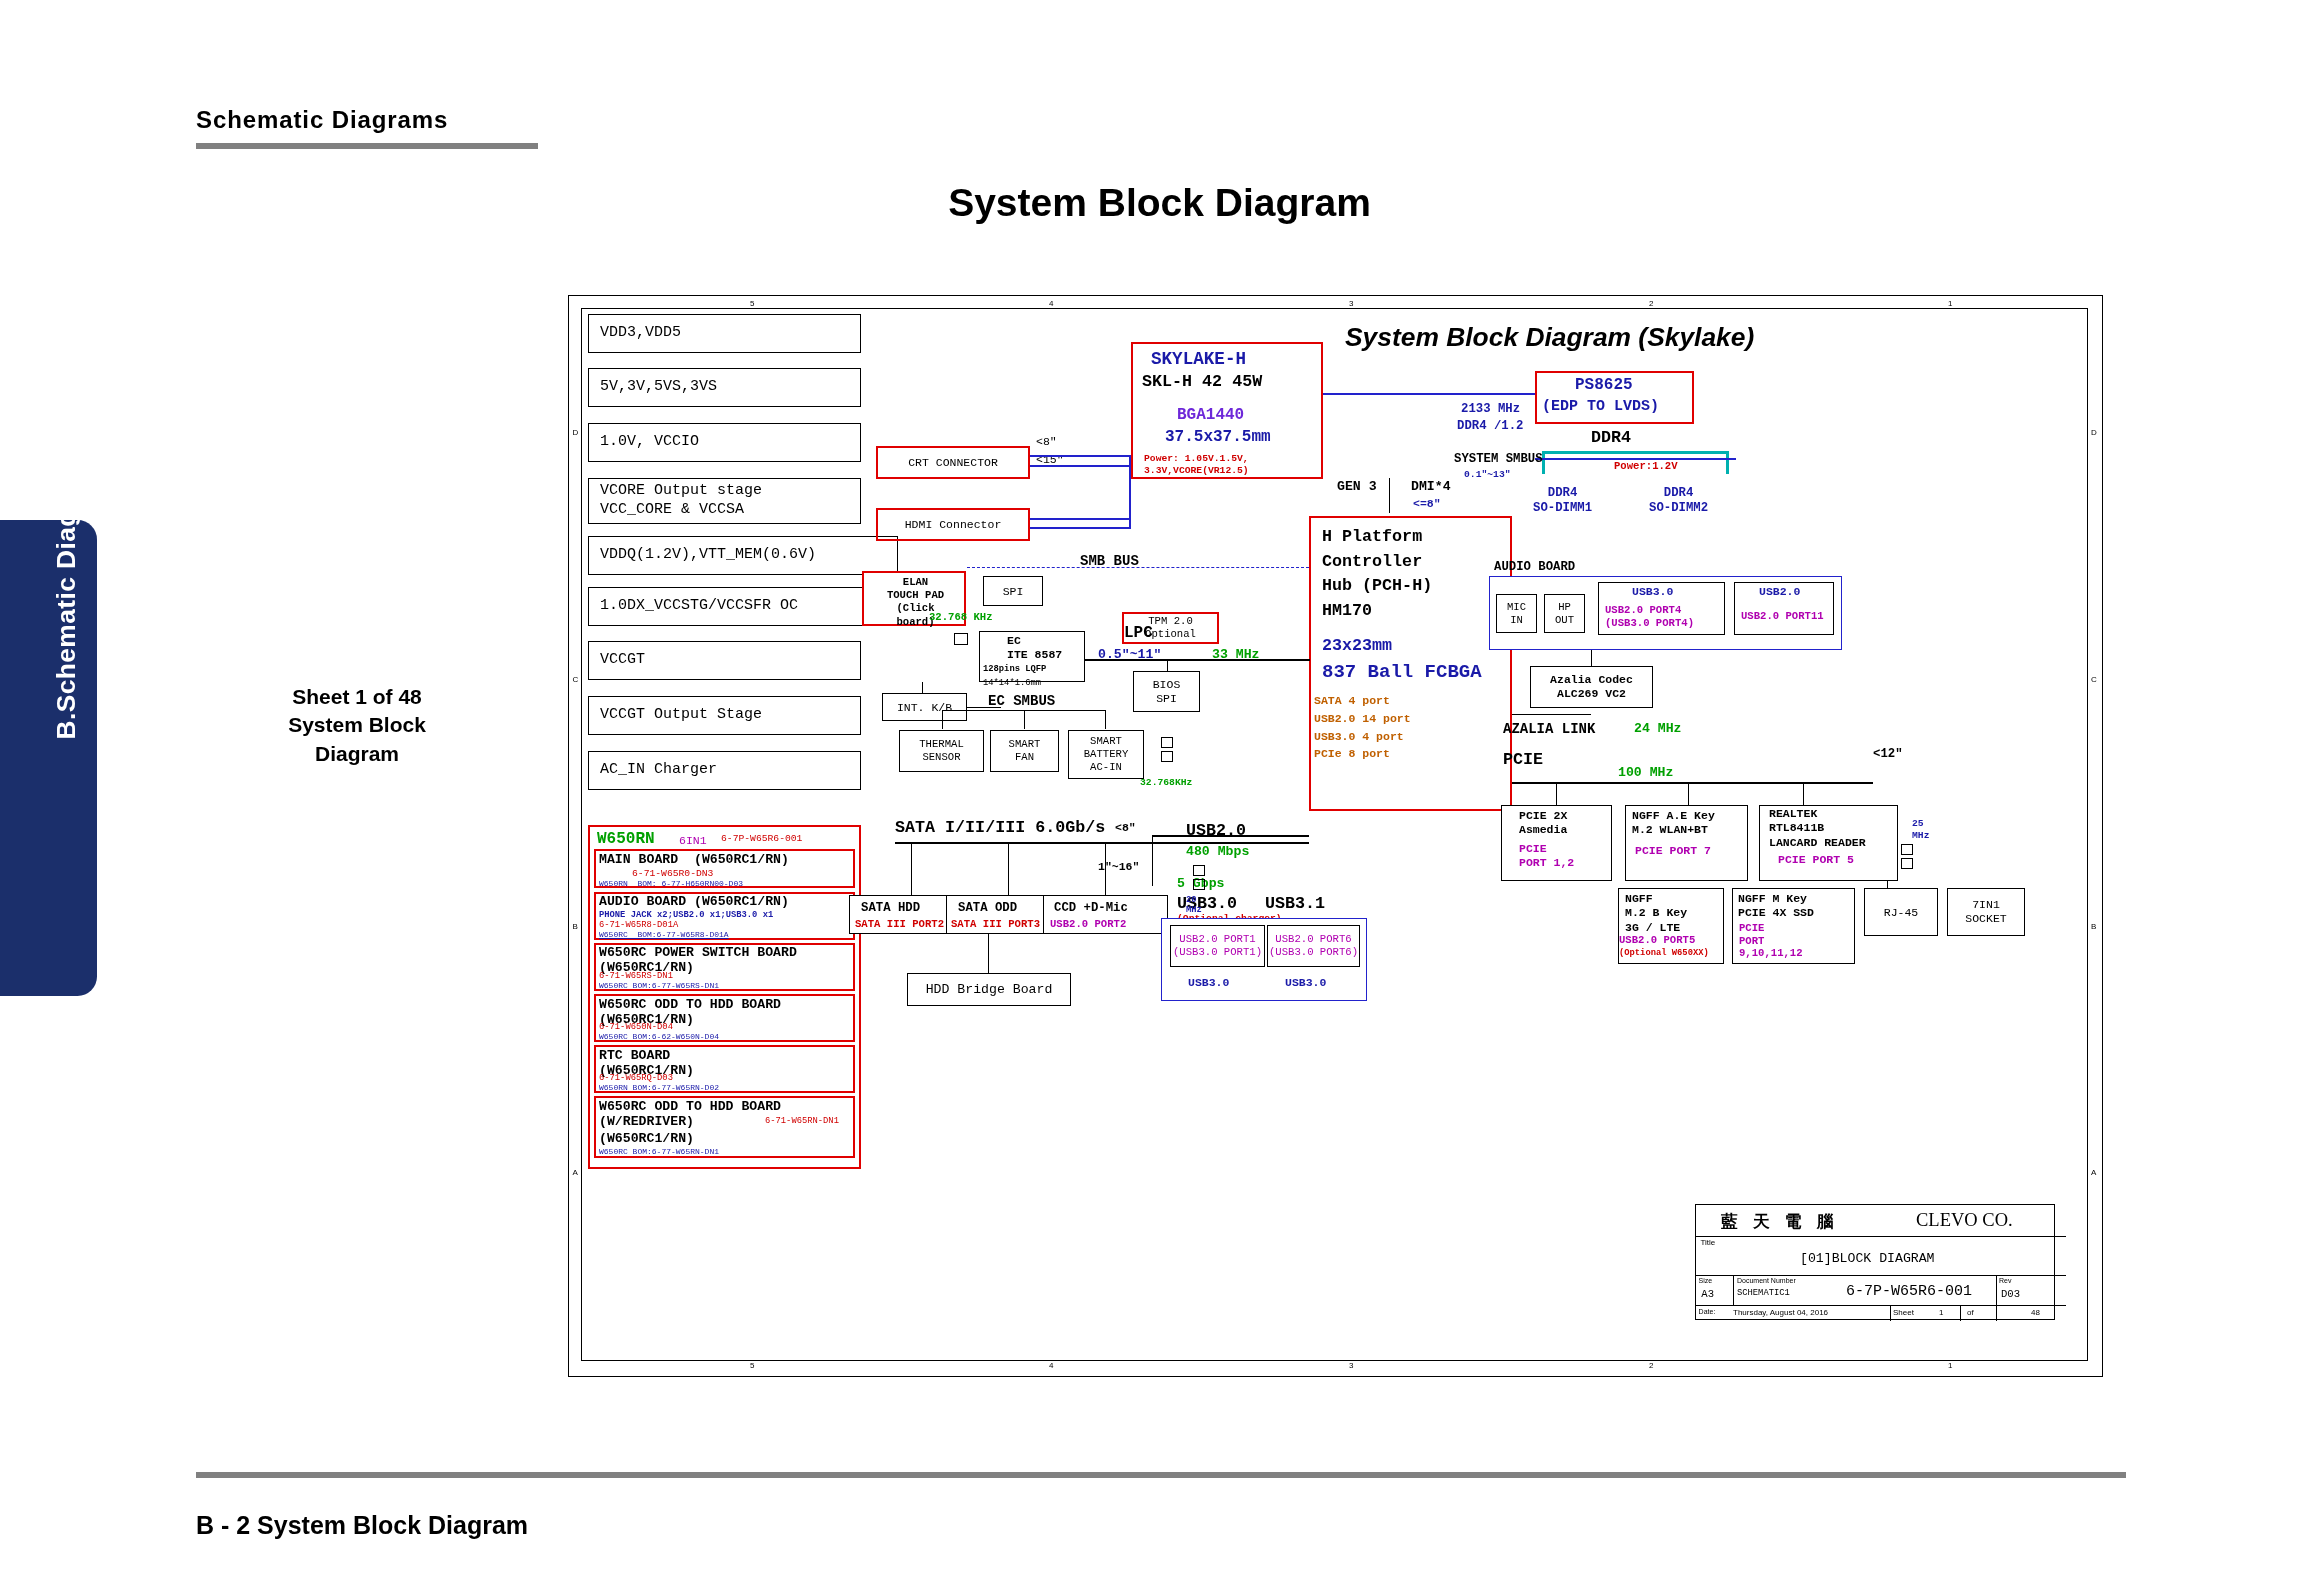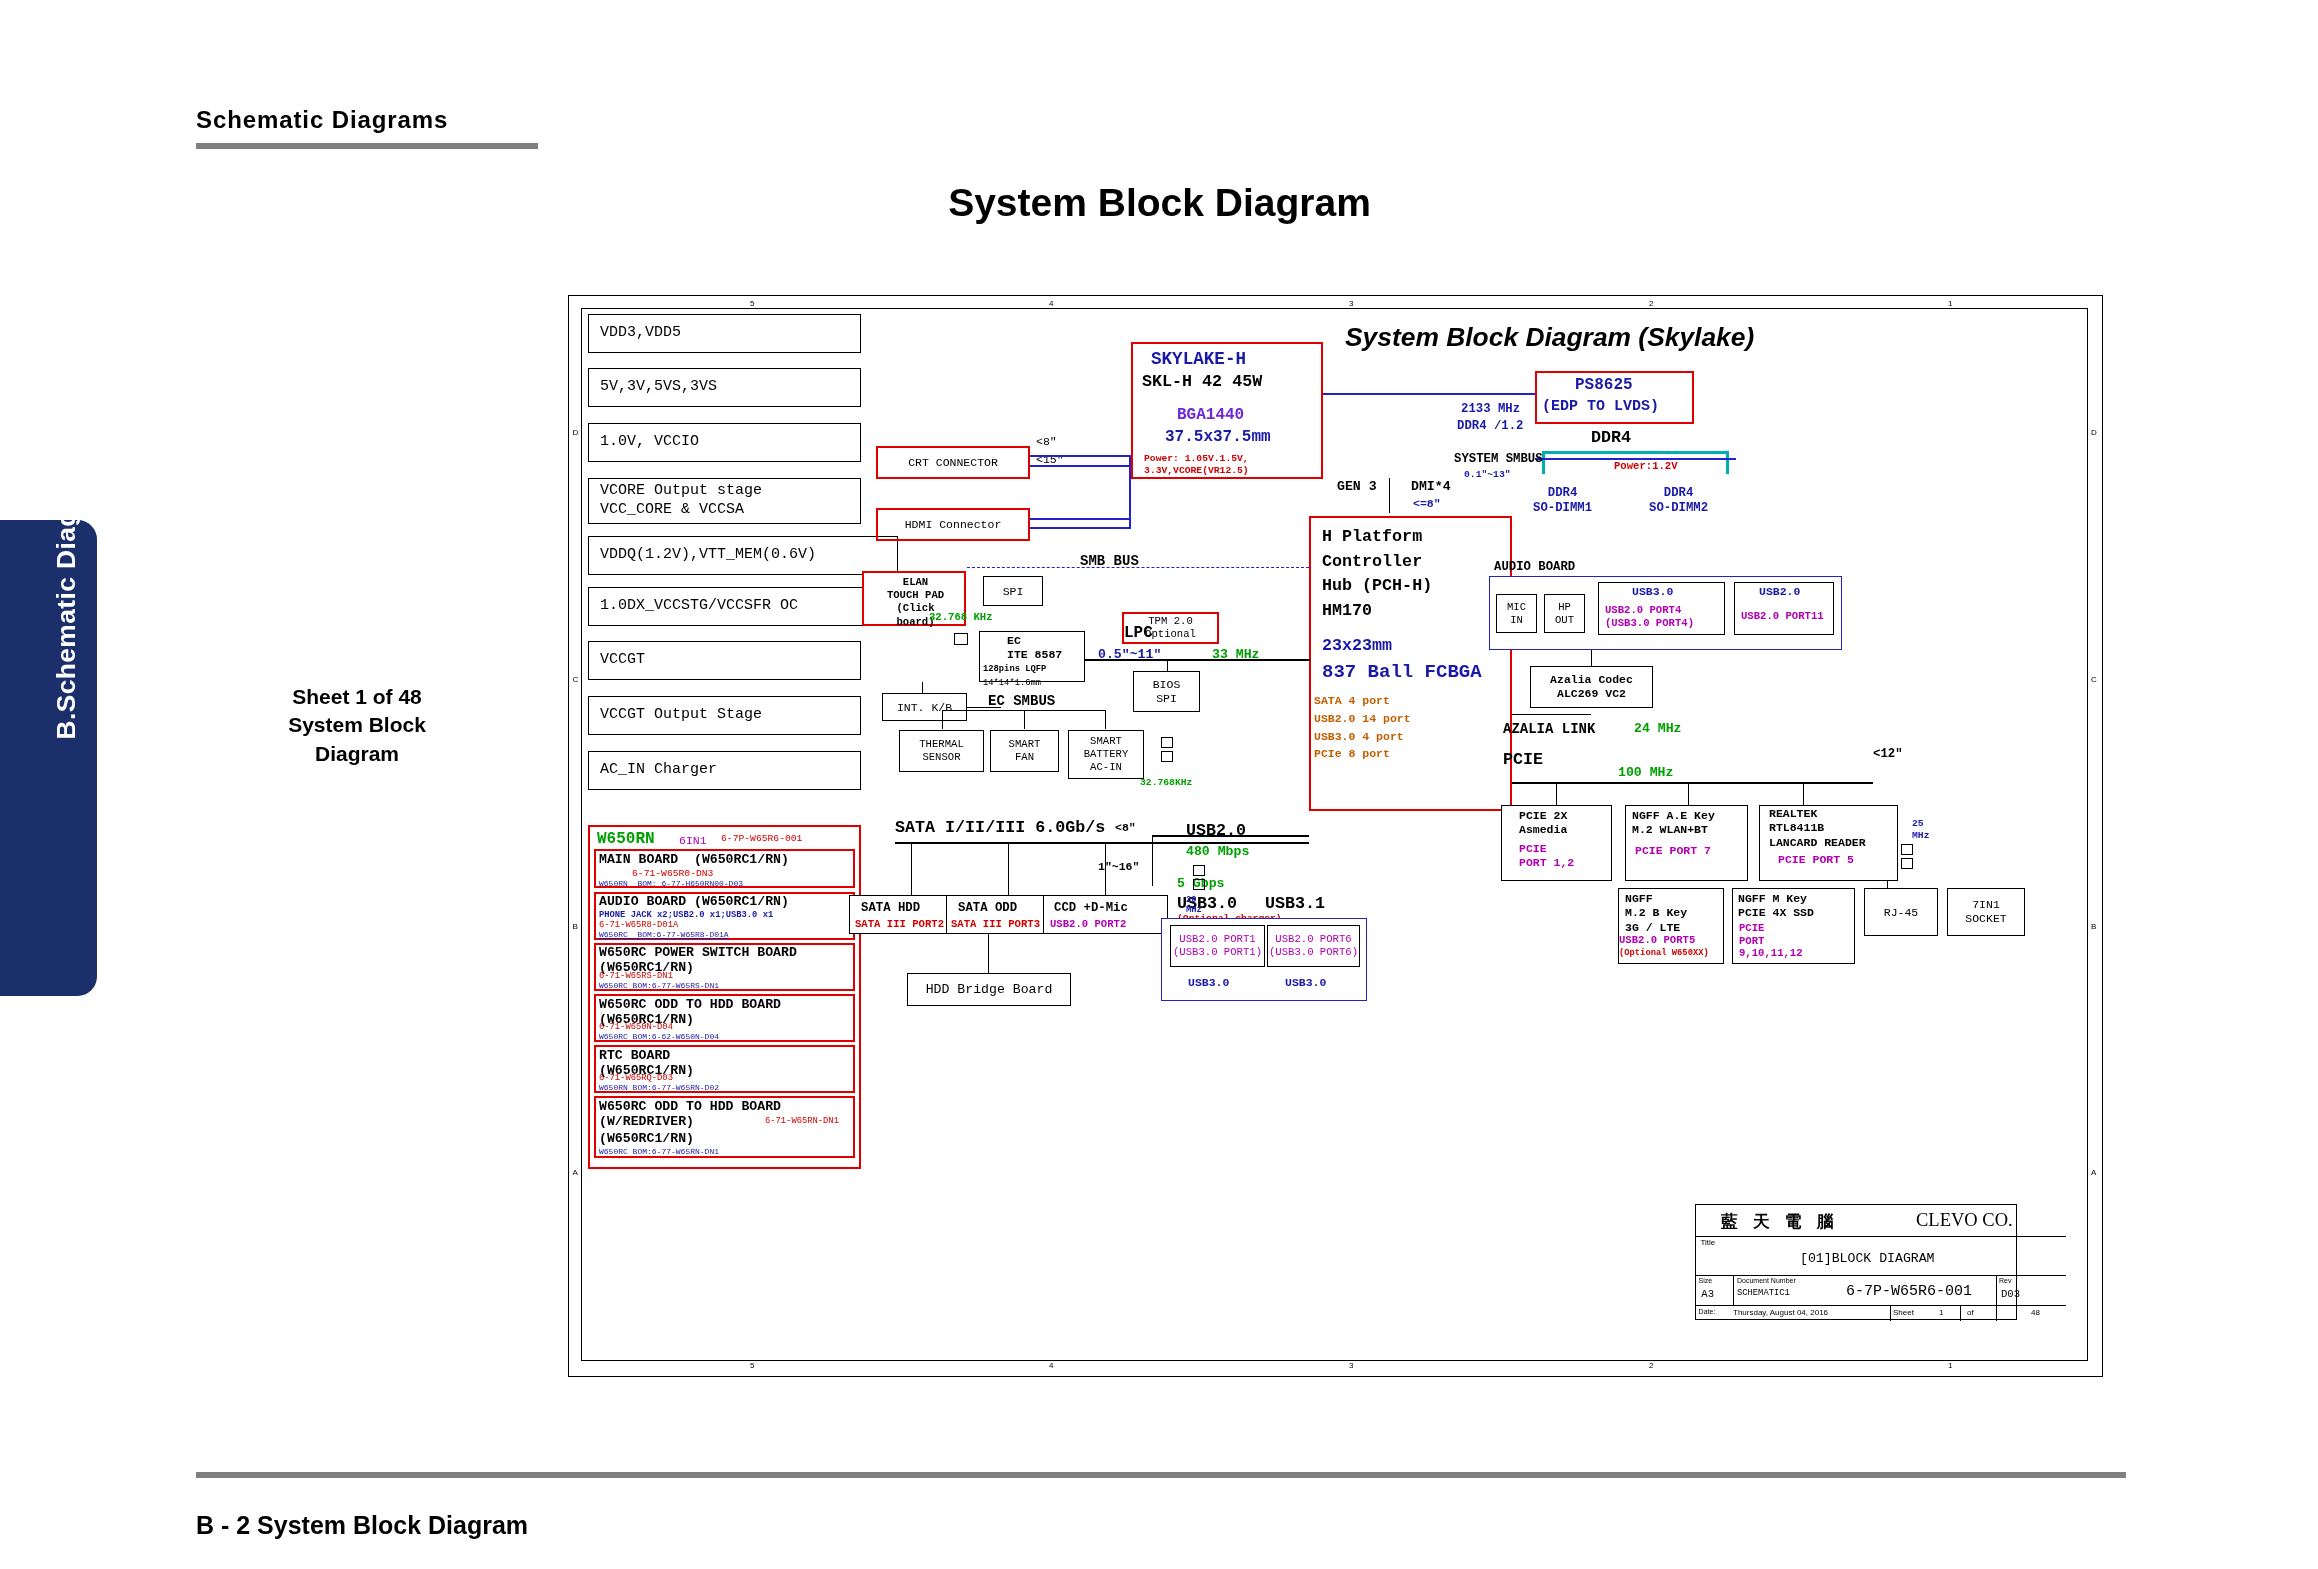--- a/index.html
+++ b/index.html
@@ -345,21 +345,21 @@
 PCIE 4X SSD</div>
   <div class="lbl mono" style="left:1170px;top:626px;font-size:10.6px;font-weight:bold;color:#b000b0;white-space:pre-line;line-height:1.2;">PCIE
 PORT
 9,10,11,12</div>
 
   <div class="bx blk mono" style="left:1295px;top:592px;width:74px;height:48px;font-size:11.5px;">RJ-45</div>
   <div class="bx blk mono" style="left:1378px;top:592px;width:78px;height:48px;font-size:11.5px;white-space:pre-line;line-height:1.25;">7IN1
 SOCKET</div>
   <div class="line" style="left:1318px;top:585px;width:0.9px;height:7px;"></div>
 
-  <div id="titleblock" style="left:1126px;top:908px;width:322px;height:116px;">
+  <div id="titleblock" style="left:1126px;top:908px;width:360px;height:116px;">
     <div style="left:0;top:0;width:370px;height:32px;border-bottom:0.9px solid #000;"></div>
     <div class="lbl mono" style="left:25px;top:5.3px;font-size:16.7px;font-weight:bold;color:#000;letter-spacing:2.6px;">藍 天 電 腦</div>
     <div class="lbl" style="left:220px;top:5.3px;font-family:'Liberation Serif',serif;font-size:18.5px;color:#000;">CLEVO CO.</div>
     <div style="left:0;top:32px;width:370px;height:39px;border-bottom:0.9px solid #000;"></div>
     <div class="lbl" style="left:4.4px;top:33px;font-size:8px;color:#000;">Title</div>
     <div class="lbl mono" style="left:104px;top:46px;font-size:13.2px;color:#000;">[01]BLOCK DIAGRAM</div>
     <div style="left:0;top:71px;width:370px;height:30px;border-bottom:0.9px solid #000;"></div>
     <div style="left:37px;top:71px;width:0.9px;height:30px;background:#000;"></div>
     <div style="left:300px;top:71px;width:0.9px;height:30px;background:#000;"></div>
     <div class="lbl" style="left:2.6px;top:72px;font-size:7px;color:#000;">Size</div>

